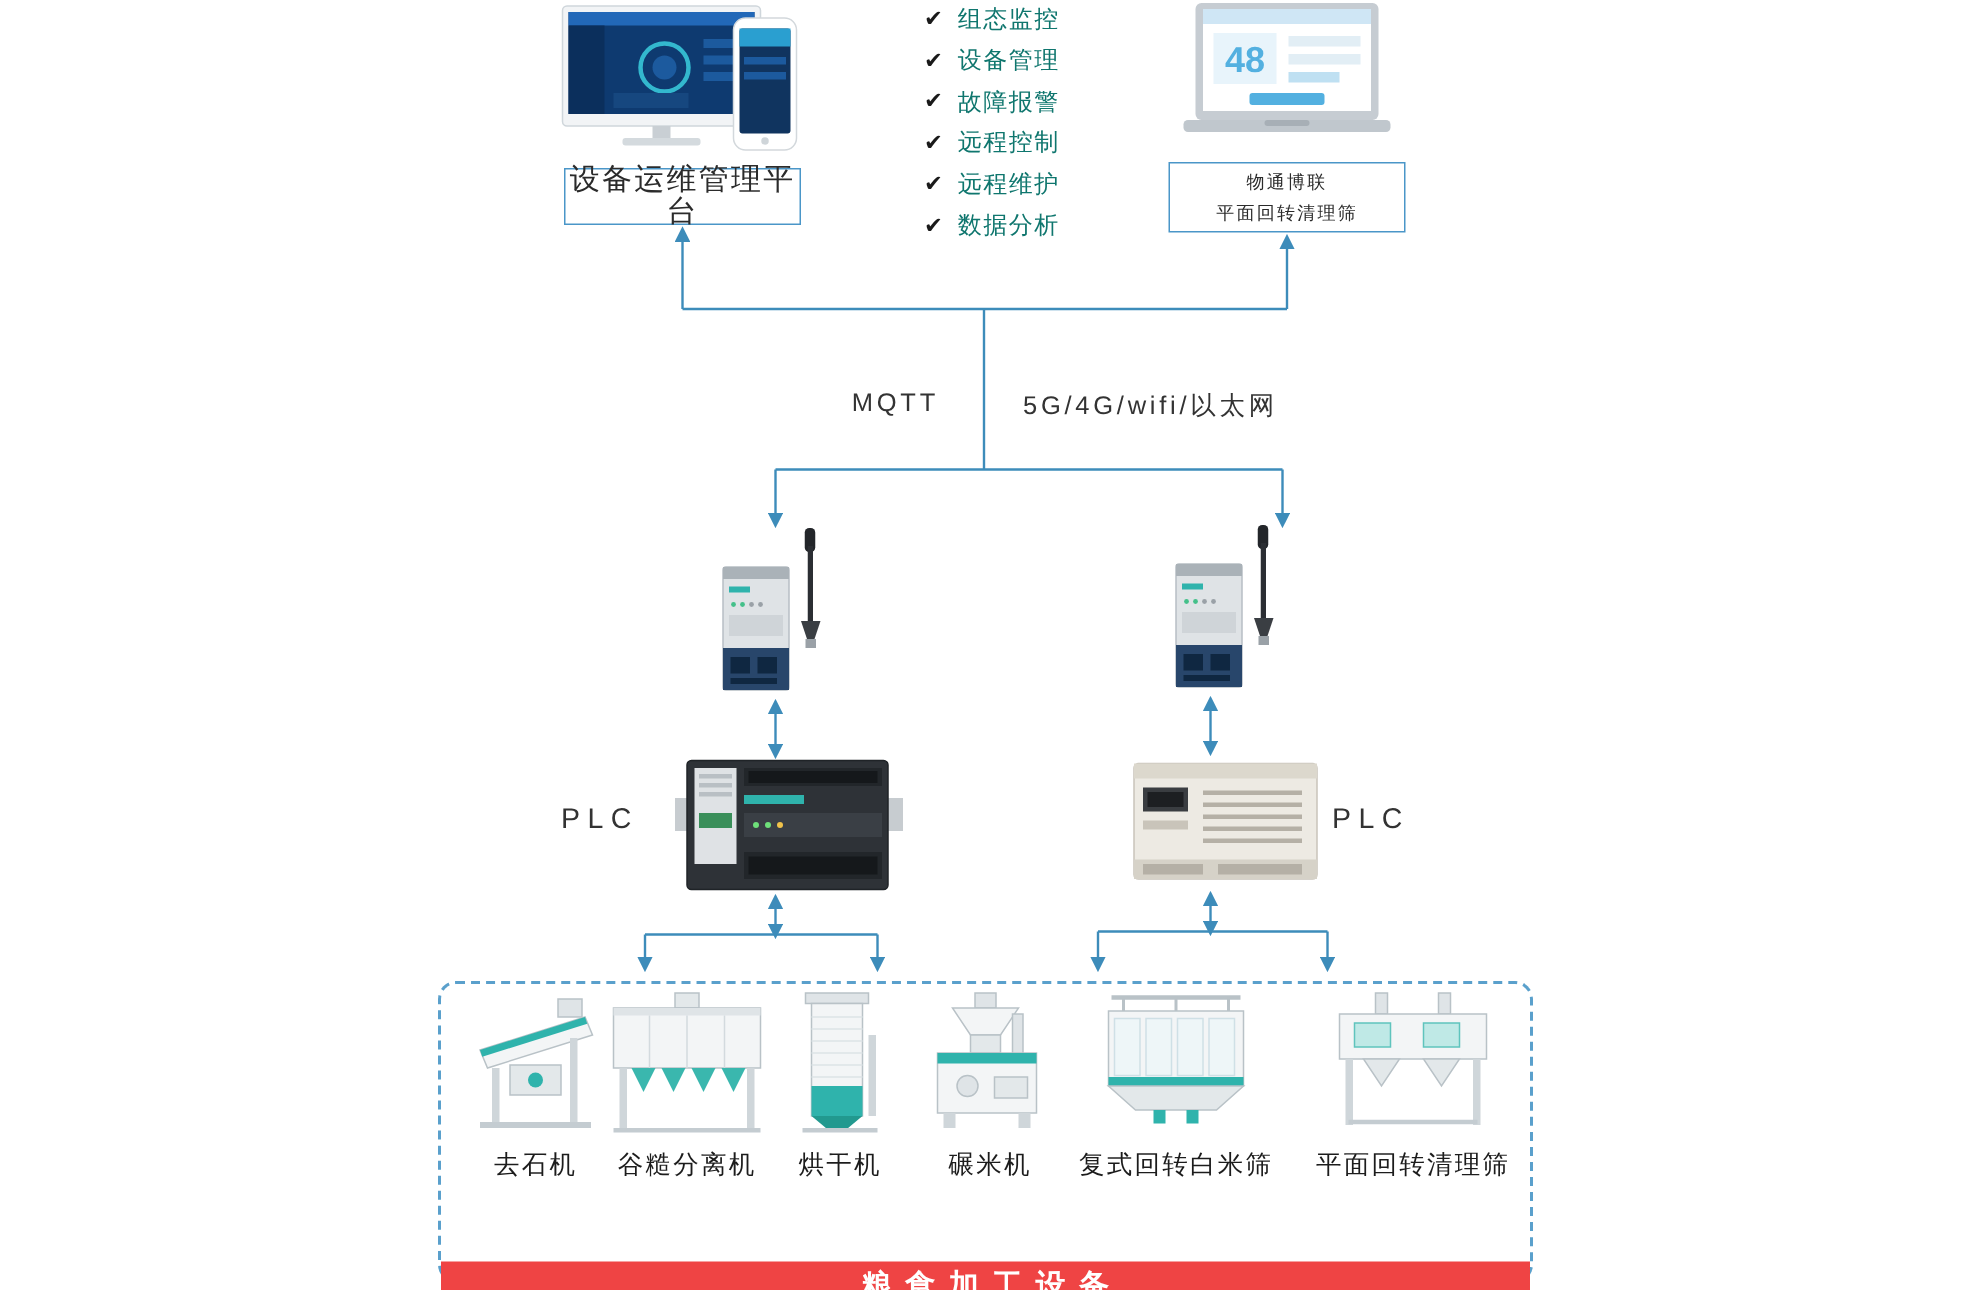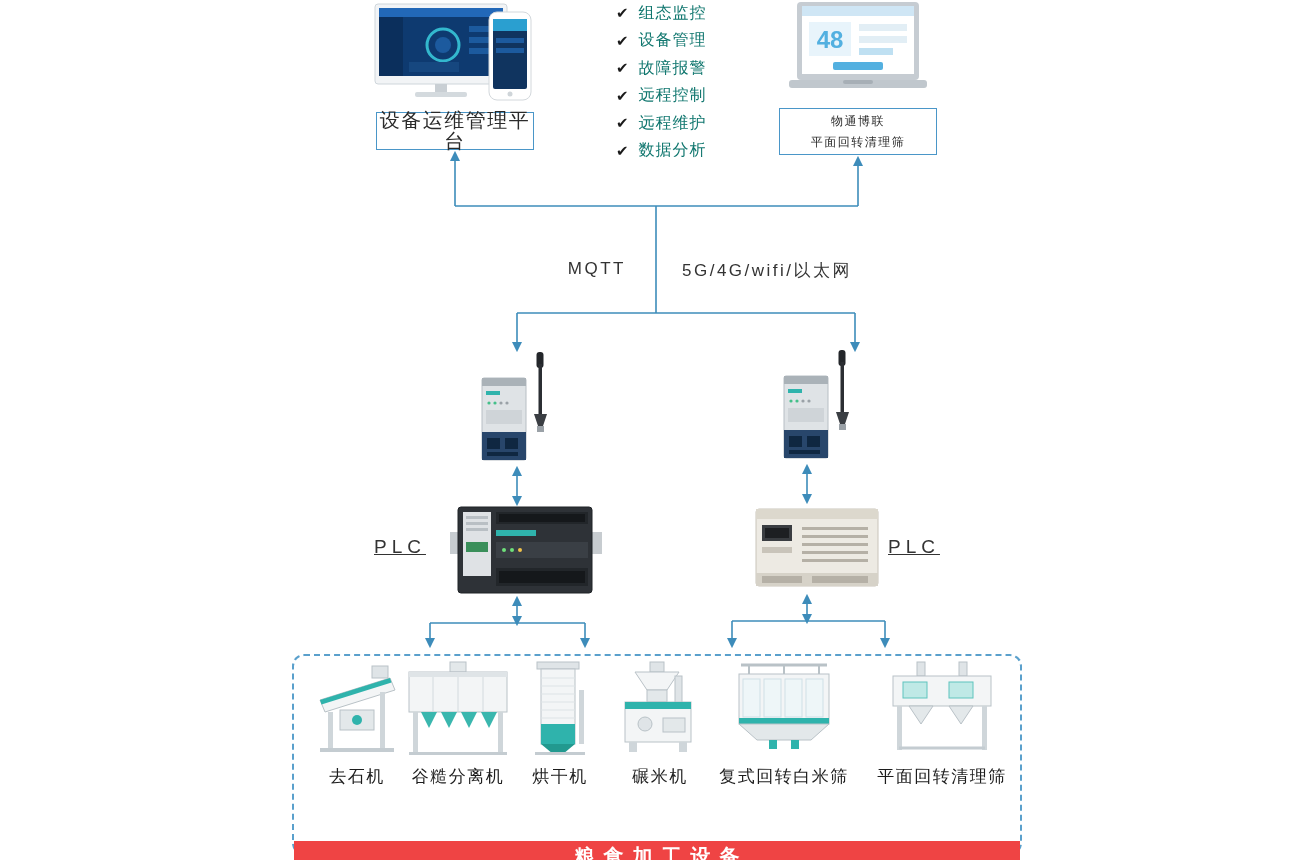--- a/index.html
+++ b/index.html
@@ -26,21 +26,21 @@
   .feature-row { display:flex; align-items:center; gap:10px; height:18px; }
   .check-icon { font-size:15px; color:#1a1a1a; font-weight:bold; line-height:18px; }
   .feature-label { font-size:16px; color:#0f766e; letter-spacing:1px; }
 
   
   .protocol { position:absolute; font-size:17px; color:#333; letter-spacing:2.5px; font-weight:500;text-align:center; }
   .protocol-mqtt { left:556px; top:259px; width:70px; text-align:right; }
   .protocol-net { left:682px; top:259px; }
 
   
-  .plc-label { position:absolute; font-size:19px; color:#333; letter-spacing:5px; font-weight:500;text-decoration:underline; }
+  .plc-label { position:absolute; font-size:19px; color:#333; letter-spacing:5px; font-weight:500; }
   .plc-label-left { left:374px; top:536px; }
   .plc-label-right { left:888px; top:536px; }
 
   
   .equipment-box {
     position:absolute; left:292px; top:654px; width:730px; height:201px;
     border:2px dashed #5aa0cc; border-radius:12px; background:#fff;
   }
   .banner {
     position:absolute; left:294px; top:822px; width:726px; height:31px;

